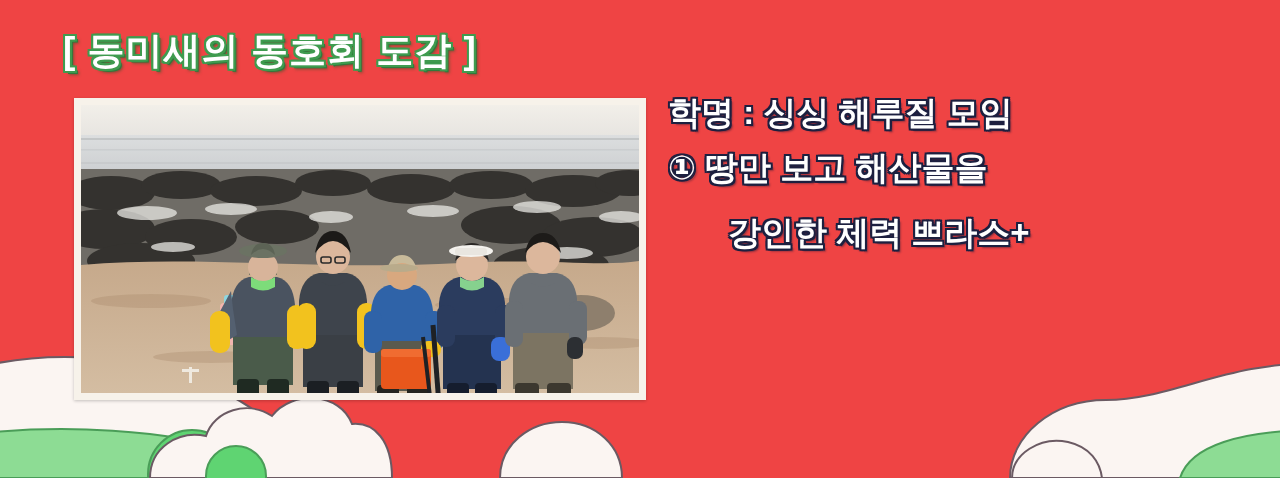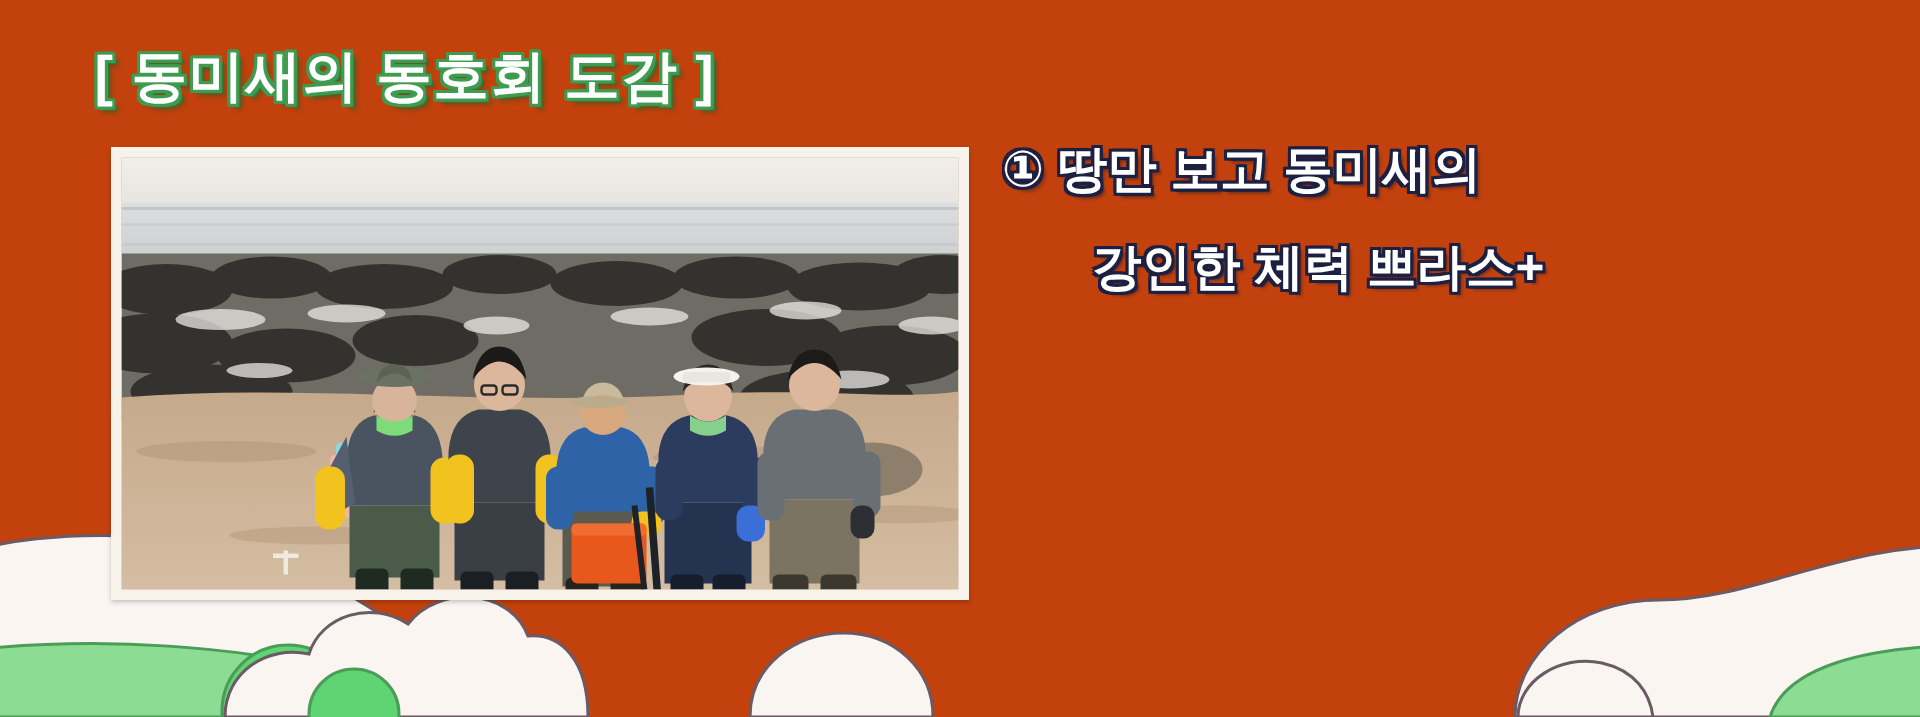--- a/index.html
+++ b/index.html
@@ -55,21 +55,21 @@
       2px 0 0 #1d2040, -2px 0 0 #1d2040, 0 2px 0 #1d2040, 0 -2px 0 #1d2040,
       2px 2px 0 #1d2040, -2px 2px 0 #1d2040, 2px -2px 0 #1d2040, -2px -2px 0 #1d2040,
       3px 3px 2px rgba(20,22,50,.45);
   }
   .line.indent{padding-left:60px;}
   .line:last-child{margin-bottom:0;margin-top:32px;}
 </style>
 </head>
 <body style="background: rgb(87, 96, 255);">
 
-<div id="stage" style="background: #c2410c;">
+<div id="stage" style="background: #ef4444;">
 
   <svg class="scenery" viewBox="0 0 1280 160" preserveAspectRatio="none" aria-hidden="true">
 
     <path d="M-40 160 L-40 55 C40 28 150 36 220 72 C275 100 300 130 312 160 Z" fill="#fbf5f2" stroke="#6b5a63" stroke-width="2"></path>
 
     <path d="M-40 160 L-40 118 C60 104 170 112 250 136 C285 147 300 154 308 160 Z" fill="#8ddc94" stroke="#4a9d58" stroke-width="2"></path>
 
     <circle cx="192" cy="156" r="44" fill="#5fd472" stroke="#4a9d58" stroke-width="2"></circle>
 
     <path d="M150 160 C150 130 178 112 206 118 C214 92 248 82 272 98 C292 72 340 74 352 106 C374 104 392 122 392 160 Z" fill="#fbf5f2" stroke="#6b5a63" stroke-width="2"></path>
@@ -230,17 +230,18 @@
           <rect x="486" y="232" width="16" height="22" rx="7" fill="#2c2f33"></rect>
           <circle cx="462" cy="152" r="17" fill="#dcb79c"></circle>
           <path d="M444 148 q18 -22 36 0 q-4 -20 -18 -20 q-14 0 -18 20 Z" fill="#1d1b19"></path>
           <path d="M450 168 q12 8 24 0 l0 10 q-12 7 -24 0 Z" fill="#6a6f74"></path>
         </g>
       </svg>
     </div>
   </div>
 
   <div id="info">
-    <p class="line">① 땅만 보고 동미새의</p>
+    <p class="line">학명 : 싱싱 해루질 모임</p>
+    <p class="line">① 땅만 보고 해산물을</p>
     <p class="line indent">강인한 체력 쁘라스+</p>
   </div>
 
 </div>
 
 </body></html>

